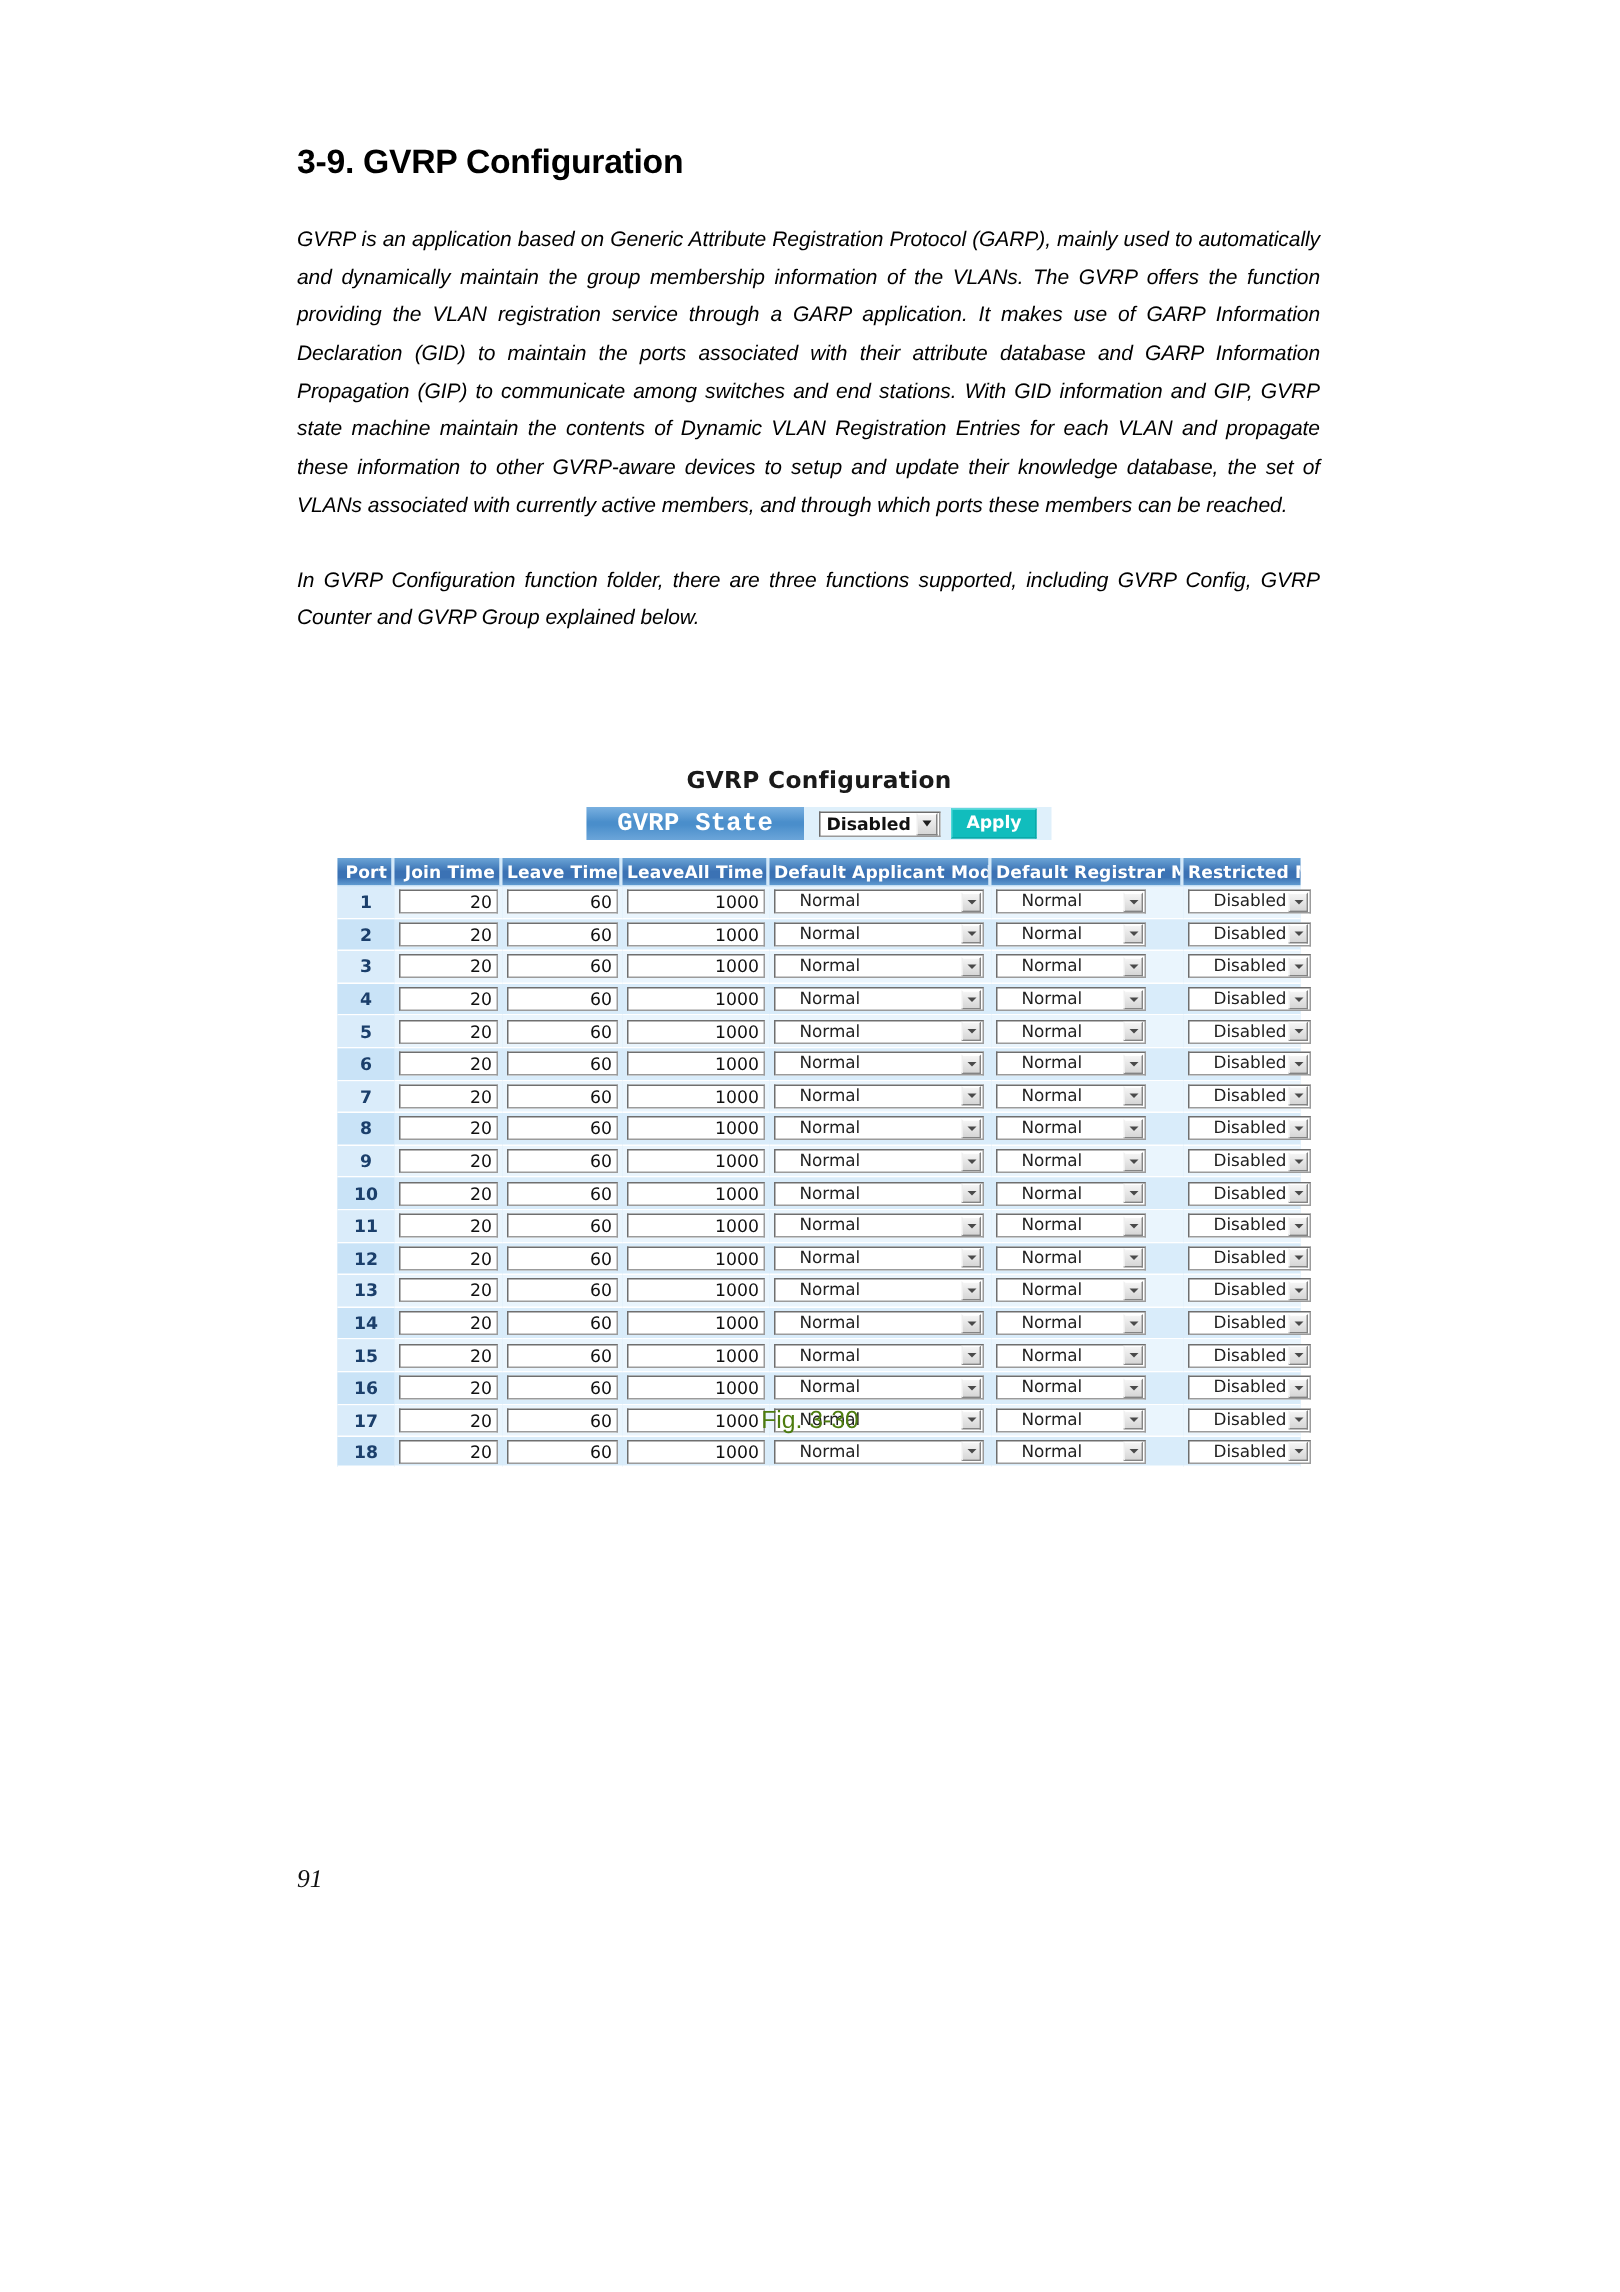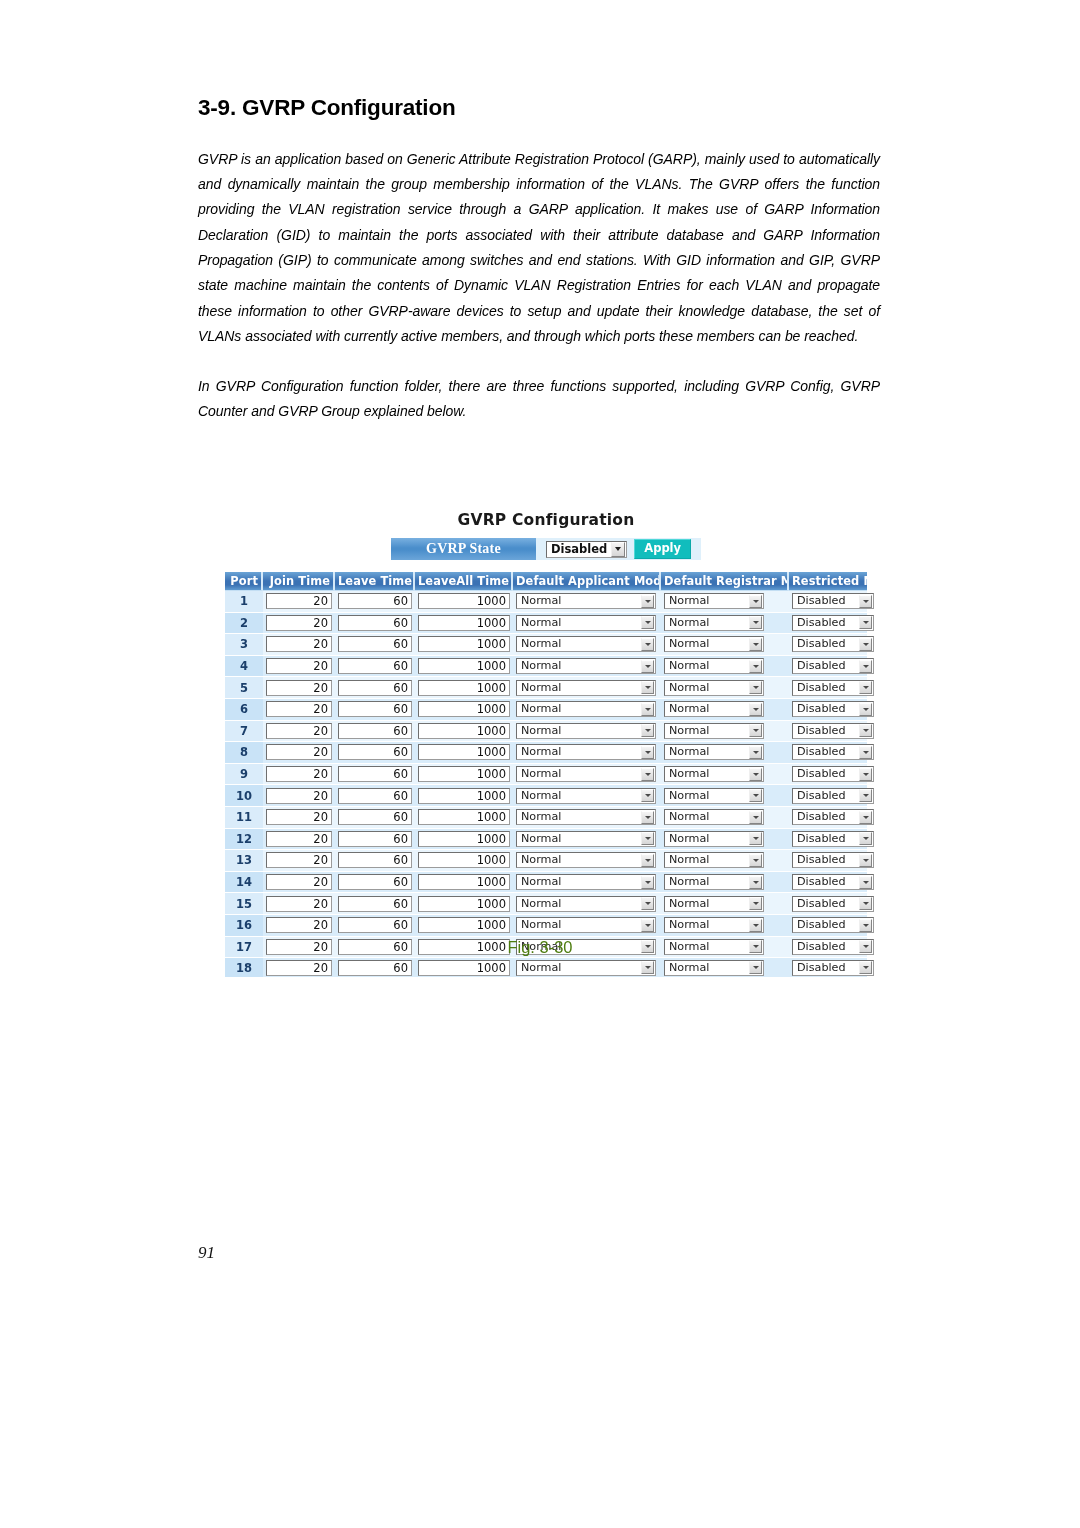--- a/index.html
+++ b/index.html
@@ -82,22 +82,22 @@
   .state-bar {
     display: flex;
     align-items: stretch;
     background: #dff0fb;
     height: 22px;
   }
   .state-label {
     width: 145px;
     background: linear-gradient(to bottom, #79b0e0 0%, #4a8ecb 45%, #4a8ecb 55%, #6ba5d9 100%);
     color: #ffffff;
-    font-family: Liberation Serif, serif;
-    font-size: 14px;
+    font-family: Liberation Mono, monospace;
+    font-size: 17px;
     font-weight: bold;
     display: flex;
     align-items: center;
     justify-content: center;
     letter-spacing: 0.2px;
     border-right: 1px solid #dff0fb;
   }
   .state-select-cell {
     display: flex;
     align-items: center;
@@ -224,21 +224,21 @@
     justify-content: space-between;
     background: #ffffff;
     border: 1px solid #9b9b9b;
     border-top-color: #6f6f6f;
     border-left-color: #6f6f6f;
     height: 16px;
     box-sizing: border-box;
     font-family: "DejaVu Sans", sans-serif;
     font-size: 11.2px;
     color: #222222;
-    padding-left: 4px;
+    padding-left: 16px;
     overflow: hidden;
     white-space: nowrap;
   }
   .selbox .sel-text { line-height: 14px; }
   .selbox .arrow-box {
     width: 13px;
     height: 13px;
     margin-right: 1px;
     flex: 0 0 auto;
   }

